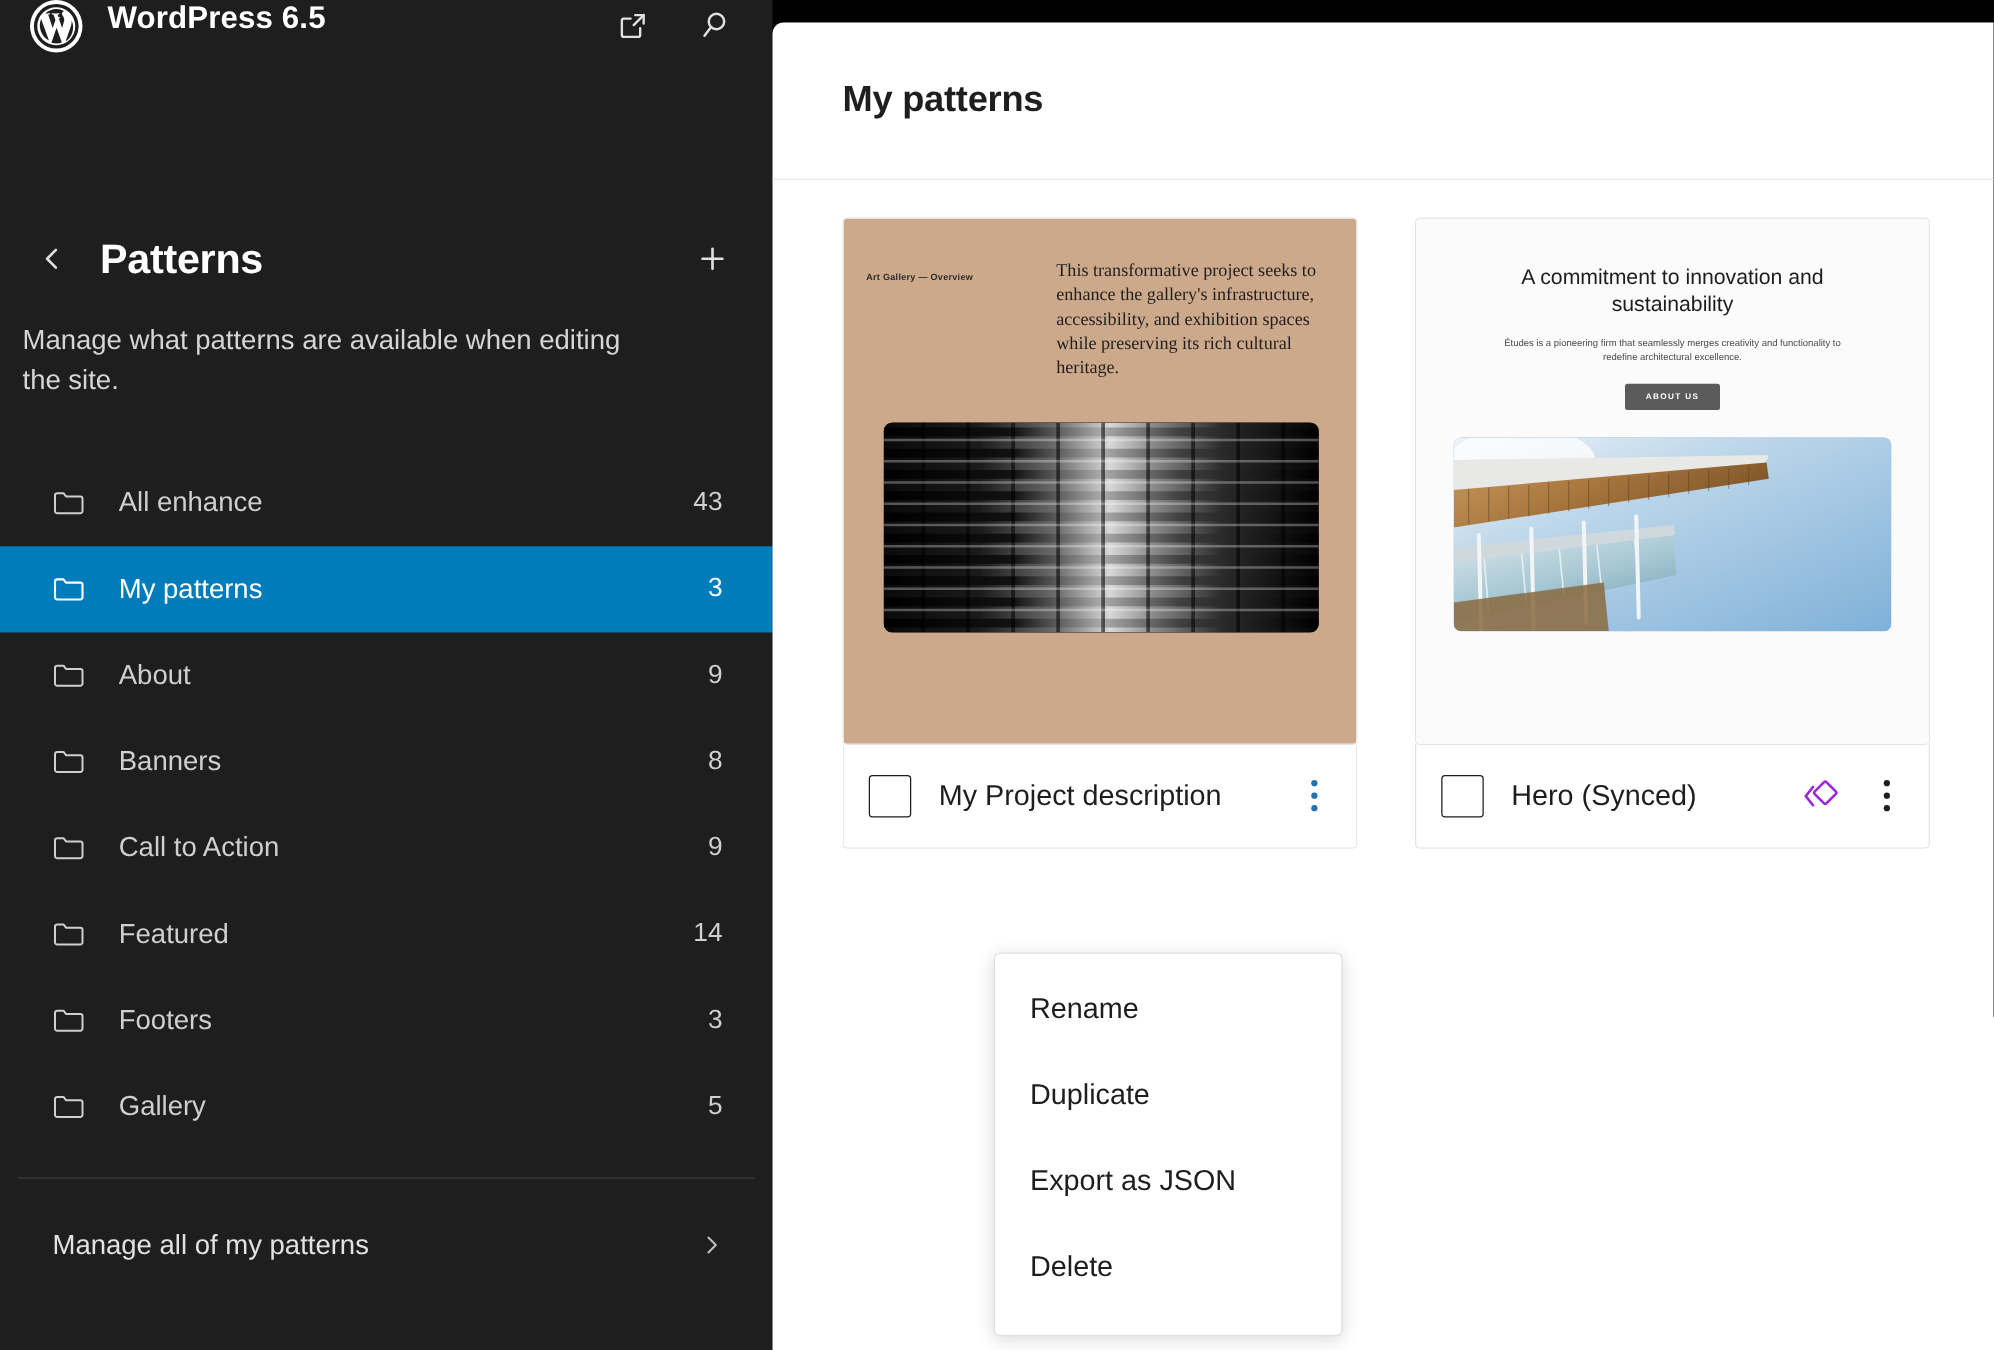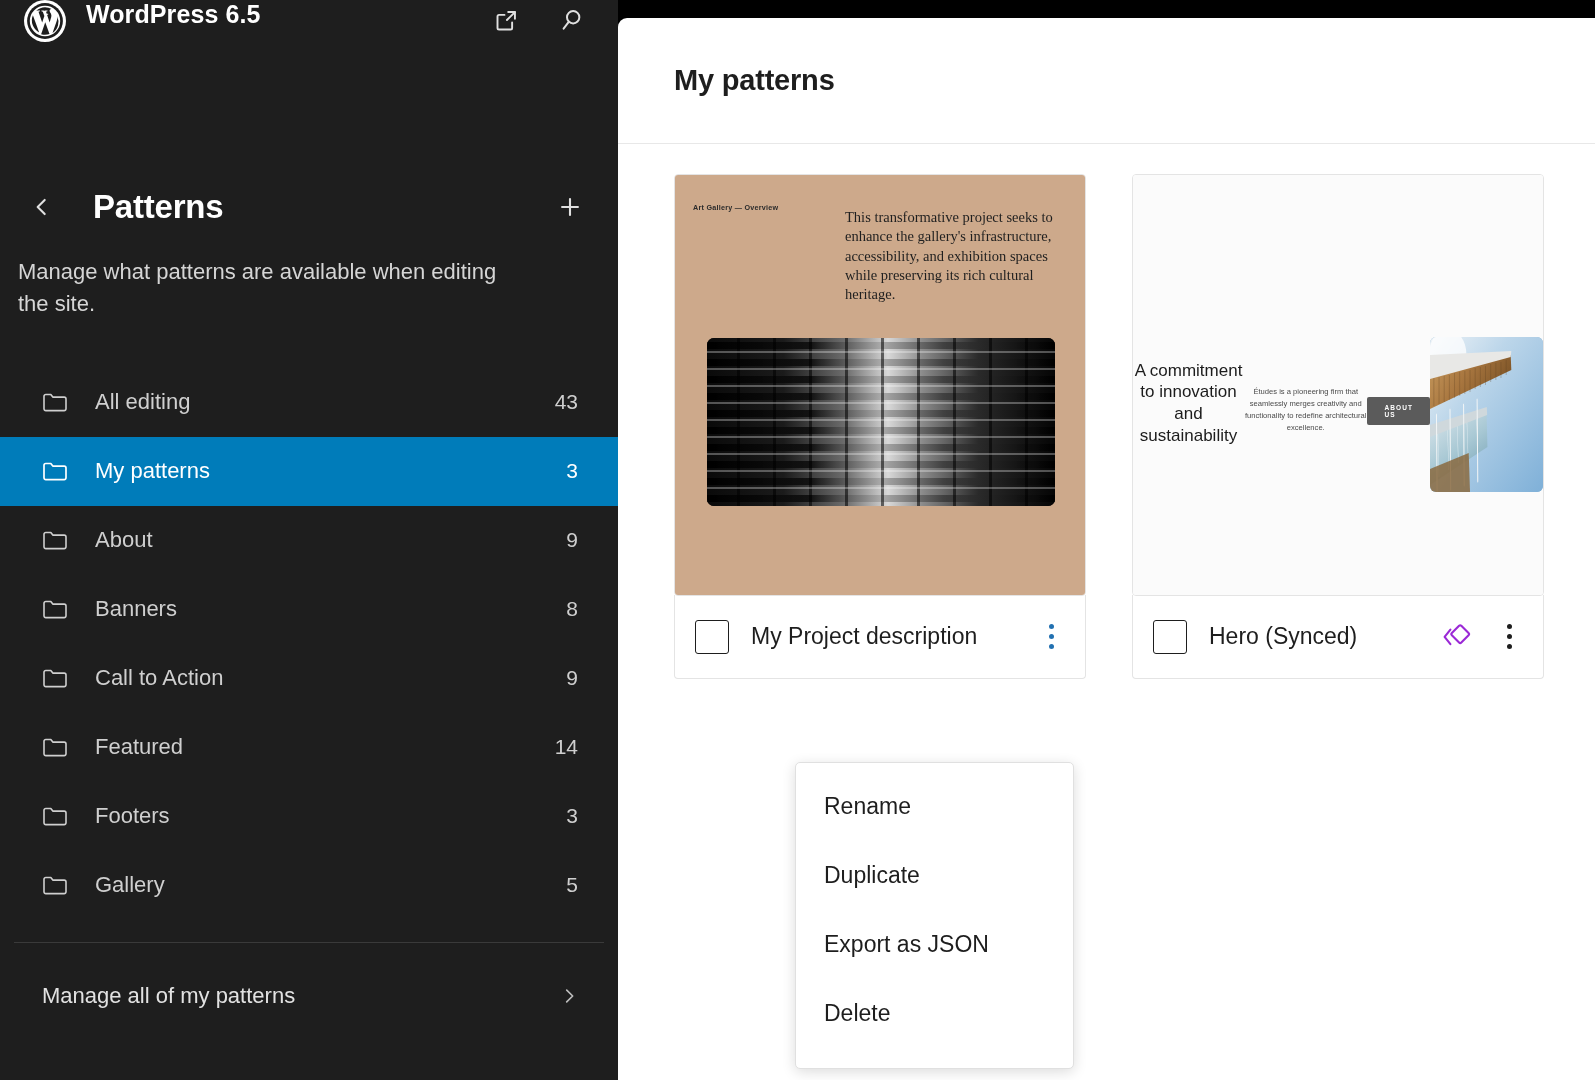--- a/index.html
+++ b/index.html
@@ -41,21 +41,20 @@
     display: flex; align-items: center; justify-content: center;
     cursor: pointer; border-radius: 3px;
   }
   .ico-btn svg { display: block; }
 
   .sb-head {
     display: flex; align-items: center;
     padding: 0 28px 0 22px;
     height: 70px;
     margin-top: 74px;
-    gap: 13px;
   }
   .sb-back {
     width: 40px; height: 40px; flex: 0 0 40px;
     display: flex; align-items: center; justify-content: center;
     cursor: pointer;
   }
   .sb-head h1 {
     font-size: 33px; font-weight: 700; color: #fff;
     margin-left: 18px; letter-spacing: -.2px;
   }
@@ -199,39 +198,39 @@
   .kebab {
     width: 40px; height: 40px; cursor: pointer;
     display: flex; flex-direction: column; align-items: center; justify-content: center; gap: 5px;
   }
   .kebab i { width: 5px; height: 5px; border-radius: 50%; background: #1e1e1e; display:block; }
   .kebab.blue i { background: #2271b1; }
 
   
   .art1 { width: 100%; height: 100%; background: #cda98b; position: relative; }
   .art1 .tag {
-    position: absolute; left: 18px; top: 28px;
+    position: absolute; left: 18px; top: 42px;
     font-size: 7.2px; color: #2b2b2b; letter-spacing: .25px; font-weight: 700;
   }
   .art1 .para {
     position: absolute; left: 170px; top: 33px; width: 212px;
     font-size: 14.5px; line-height: 1.33; color: #1f1f1f; font-weight: 400; font-family: Liberation Serif, serif;
   }
   .art1 .photo {
     position: absolute; left: 32px; top: 163px;
     width: 348px; height: 168px;
     border-radius: 7px; overflow: hidden;
     background: #0d0d0d;
   }
   .bldg { position: absolute; inset: 0; }
 
   
   .art2 {
     width: 100%; height: 100%; background: #fbfbfb;
-    display: flex; flex-direction: row; align-items: center;
+    display: flex; flex-direction: column; align-items: center;
     padding-top: 36px;
   }
   .art2 h3 {
     font-size: 17px; line-height: 1.28; font-weight: 400;
     color: #1c1c1c; text-align: center; max-width: 290px;
   }
   .art2 .sub {
     margin-top: 14px;
     font-size: 7.6px; line-height: 1.55; color: #4a4a4a;
     text-align: center; max-width: 278px;
@@ -317,21 +316,21 @@
 
     <p class="sb-desc">Manage what patterns are available when editing the site.</p>
 
     <nav class="sb-list">
       <div class="sb-item">
         <span class="folder">
           <svg width="26" height="22" viewBox="0 0 26 22" fill="none" stroke="#cfcfcf" stroke-width="1.6" stroke-linejoin="round">
             <path d="M2 5.3a1.8 1.8 0 0 1 1.8-1.8h5l2 2.6h11.4A1.8 1.8 0 0 1 24 7.9v9.9a1.8 1.8 0 0 1-1.8 1.8H3.8A1.8 1.8 0 0 1 2 17.8z"></path>
           </svg>
         </span>
-        <span class="label">All editing</span>
+        <span class="label">All enhance</span>
         <span class="count">43</span>
       </div>
 
       <div class="sb-item active">
         <span class="folder">
           <svg width="26" height="22" viewBox="0 0 26 22" fill="none" stroke="#ffffff" stroke-width="1.7" stroke-linejoin="round">
             <path d="M2 5.3a1.8 1.8 0 0 1 1.8-1.8h5l2 2.6h11.4A1.8 1.8 0 0 1 24 7.9v9.9a1.8 1.8 0 0 1-1.8 1.8H3.8A1.8 1.8 0 0 1 2 17.8z"></path>
           </svg>
         </span>
         <span class="label">My patterns</span>

